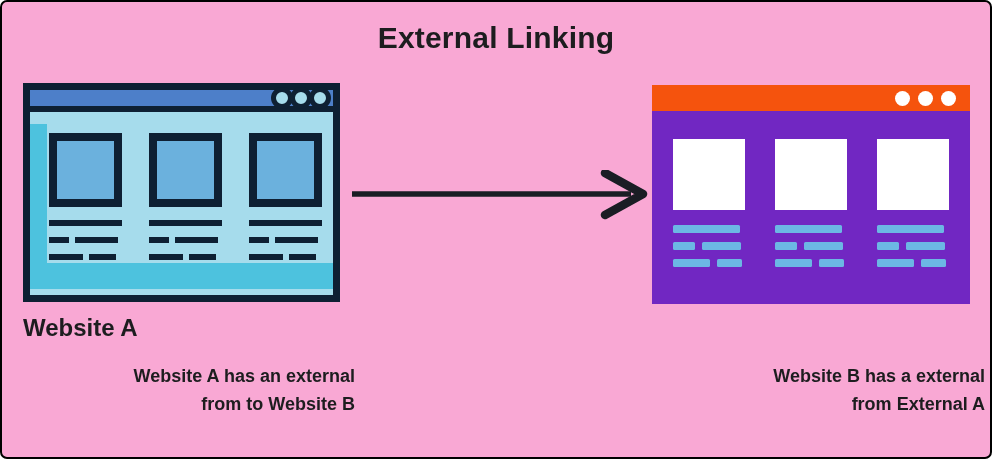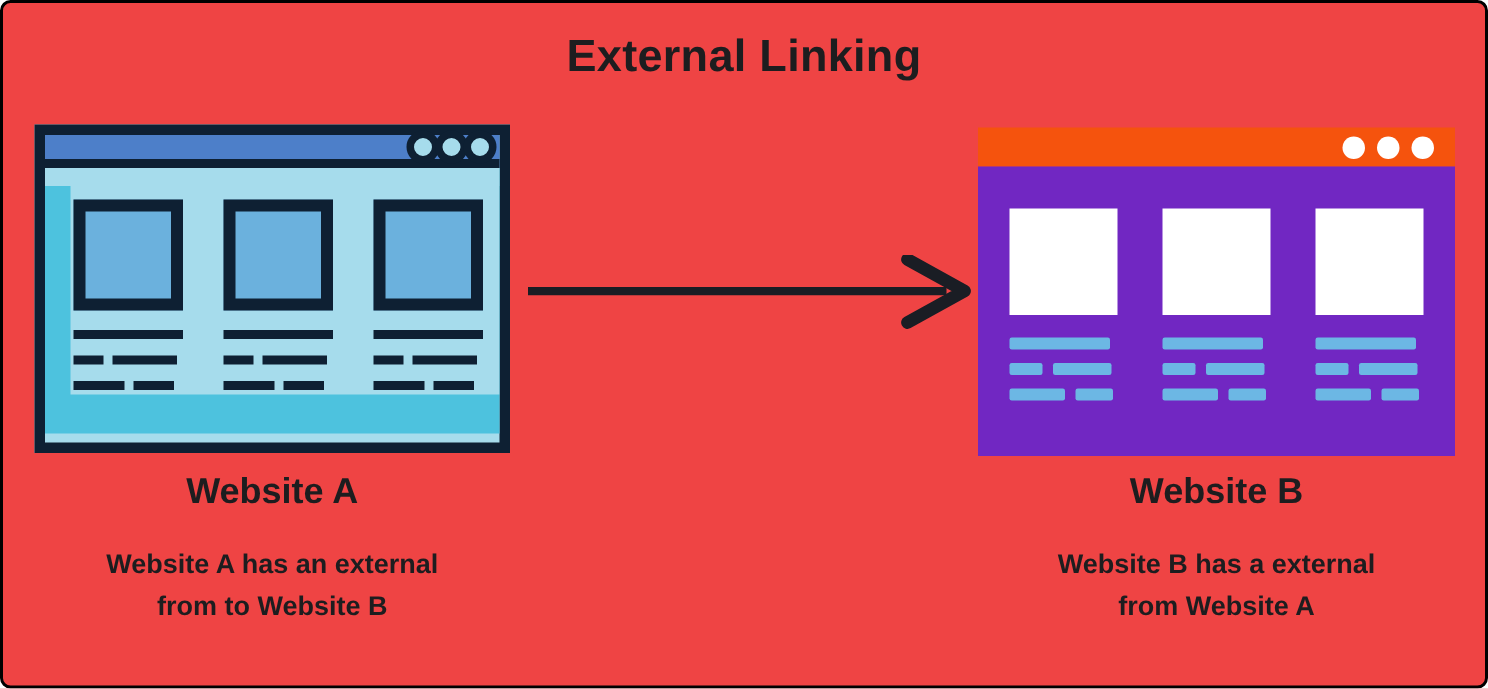--- a/index.html
+++ b/index.html
@@ -4,21 +4,21 @@
 <style>
   * { margin: 0; padding: 0; box-sizing: border-box; }
   html, body { background: #ffffff; }
   body {
     font-family: "Liberation Sans", "DejaVu Sans", sans-serif;
     width: 992px; height: 459px;
   }
   .canvas {
     position: relative;
     width: 992px; height: 459px;
-    background: #ef4444;
+    background: #f9a8d4;
     border: 2px solid var(--canvas-border, #000000);
     border-radius: 7px;
     overflow: hidden;
   }
   .title {
     position: absolute; top: 19px; left: 0; right: 0;
     text-align: center;
     font-size: 30px; font-weight: 700;
     color: var(--ink, #1d1d1f);
     letter-spacing: 0.2px;
@@ -84,29 +84,29 @@
   .white-dot { width: 15px; height: 15px; border-radius: 50%; background: #ffffff; flex: none; }
   .body-b { position: relative; height: 193px; background: var(--purple, #7127c2); overflow: hidden; }
   .cards-b { position: absolute; left: 21px; top: 28px; display: flex; gap: 30px; }
   .card-b { width: 72px; }
   .thumb-b { width: 72px; height: 71px; background: #ffffff; }
   .dashes-b { margin-top: 15px; }
 
   
   .site-label {
     position: absolute;
-    text-align: center;
+    text-align: left;
     font-size: 24px; font-weight: 700;
     color: var(--ink, #1d1d1f);
   }
   .label-a { left: 21px; top: 312px; width: 317px; }
   .label-b { left: 650px; top: 312px; width: 318px; }
   .caption {
     position: absolute;
-    text-align: center;
+    text-align: right;
     font-size: 18px; font-weight: 700; line-height: 28px;
     color: var(--ink, #1d1d1f);
   }
   .caption-a { left: 6px; top: 360px; width: 347px; }
   .caption-b { left: 635px; top: 360px; width: 348px; }
 </style>
 </head>
 <body>
 
 <div class="canvas">
@@ -239,19 +239,18 @@
       </div>
     </div>
   </div>
 
   <div class="site-label label-a">Website A</div>
   <div class="caption caption-a">
     <div>Website A has an external</div>
     <div>from to Website B</div>
   </div>
 
-  <div class="site-label label-b">Website B</div>
   <div class="caption caption-b">
     <div>Website B has a external</div>
-    <div>from Website A</div>
+    <div>from External A</div>
   </div>
 
 </div>
 
 </body></html>

